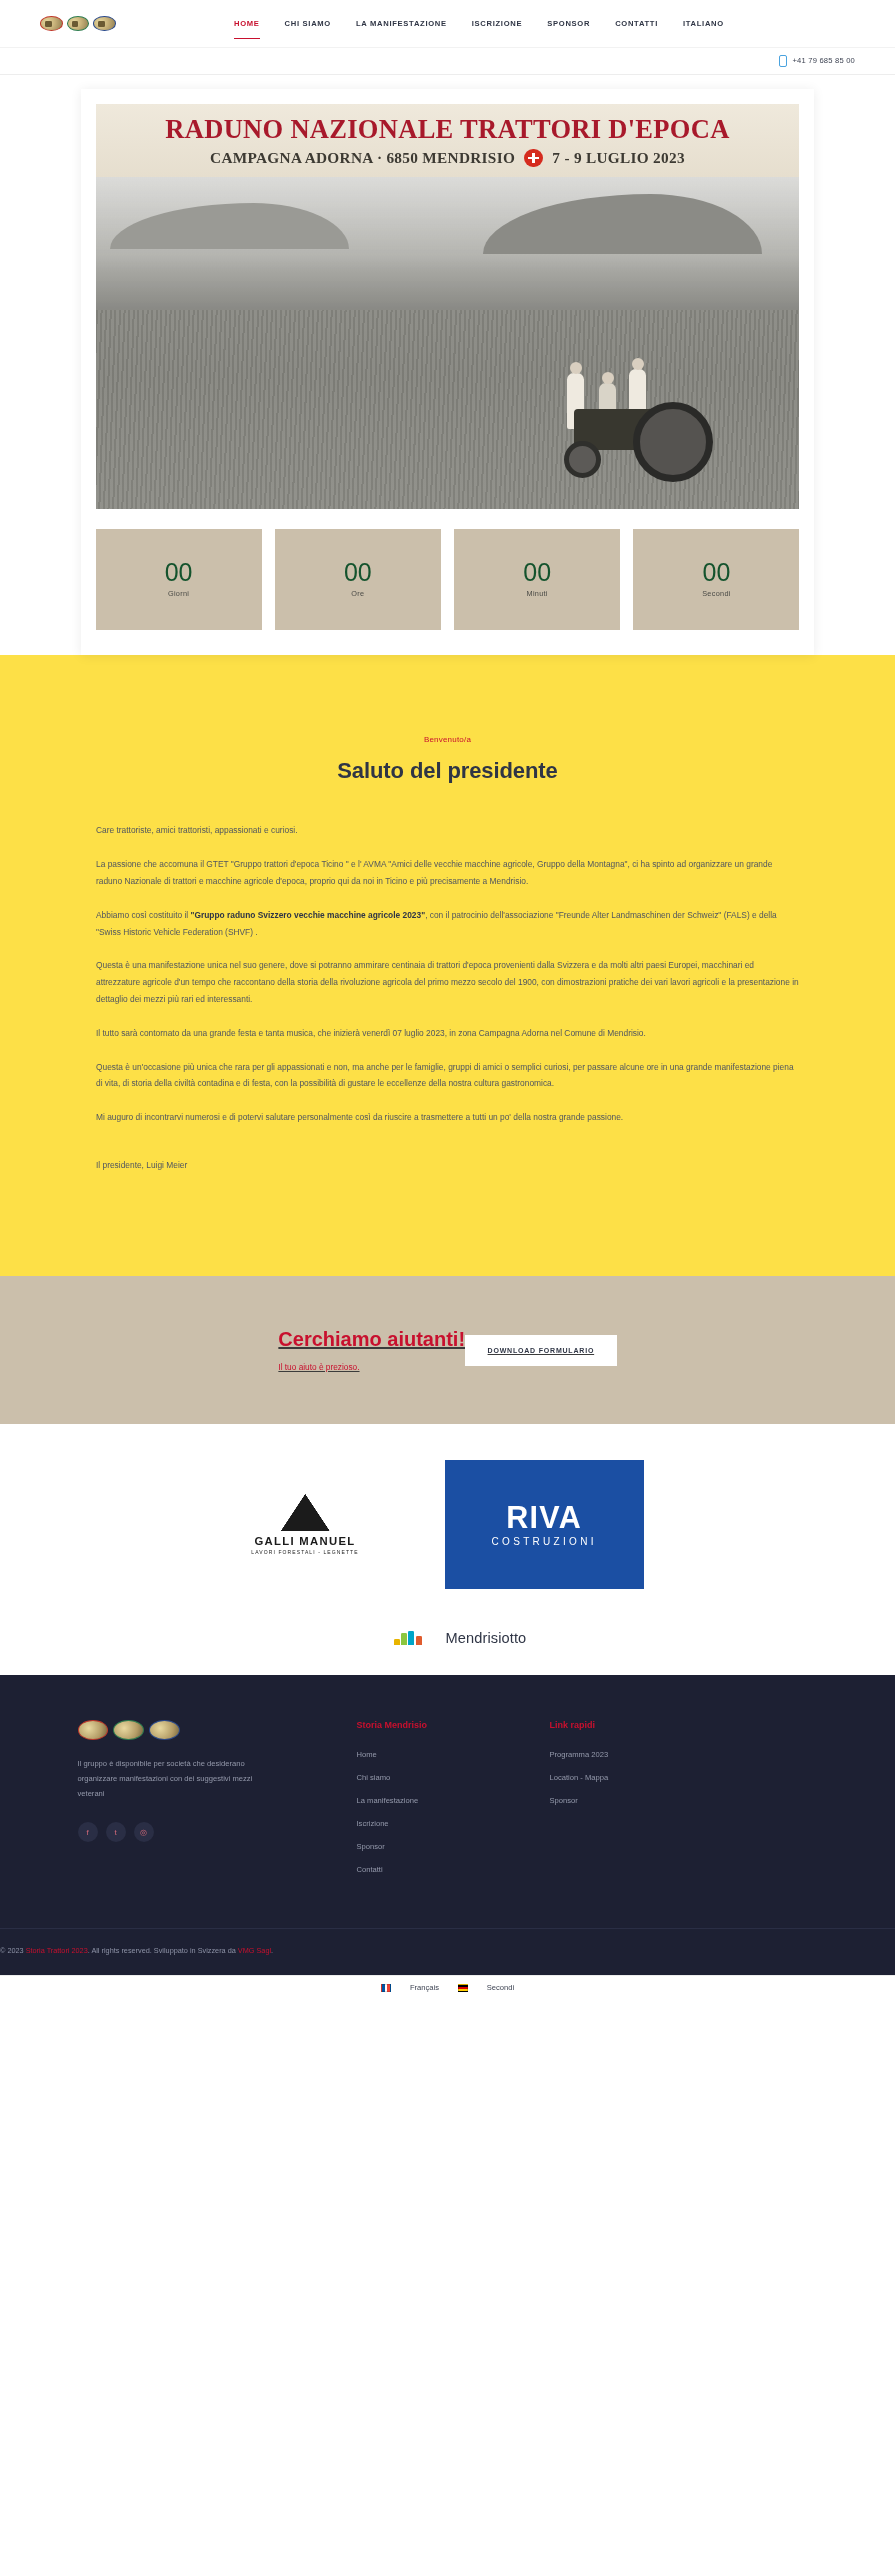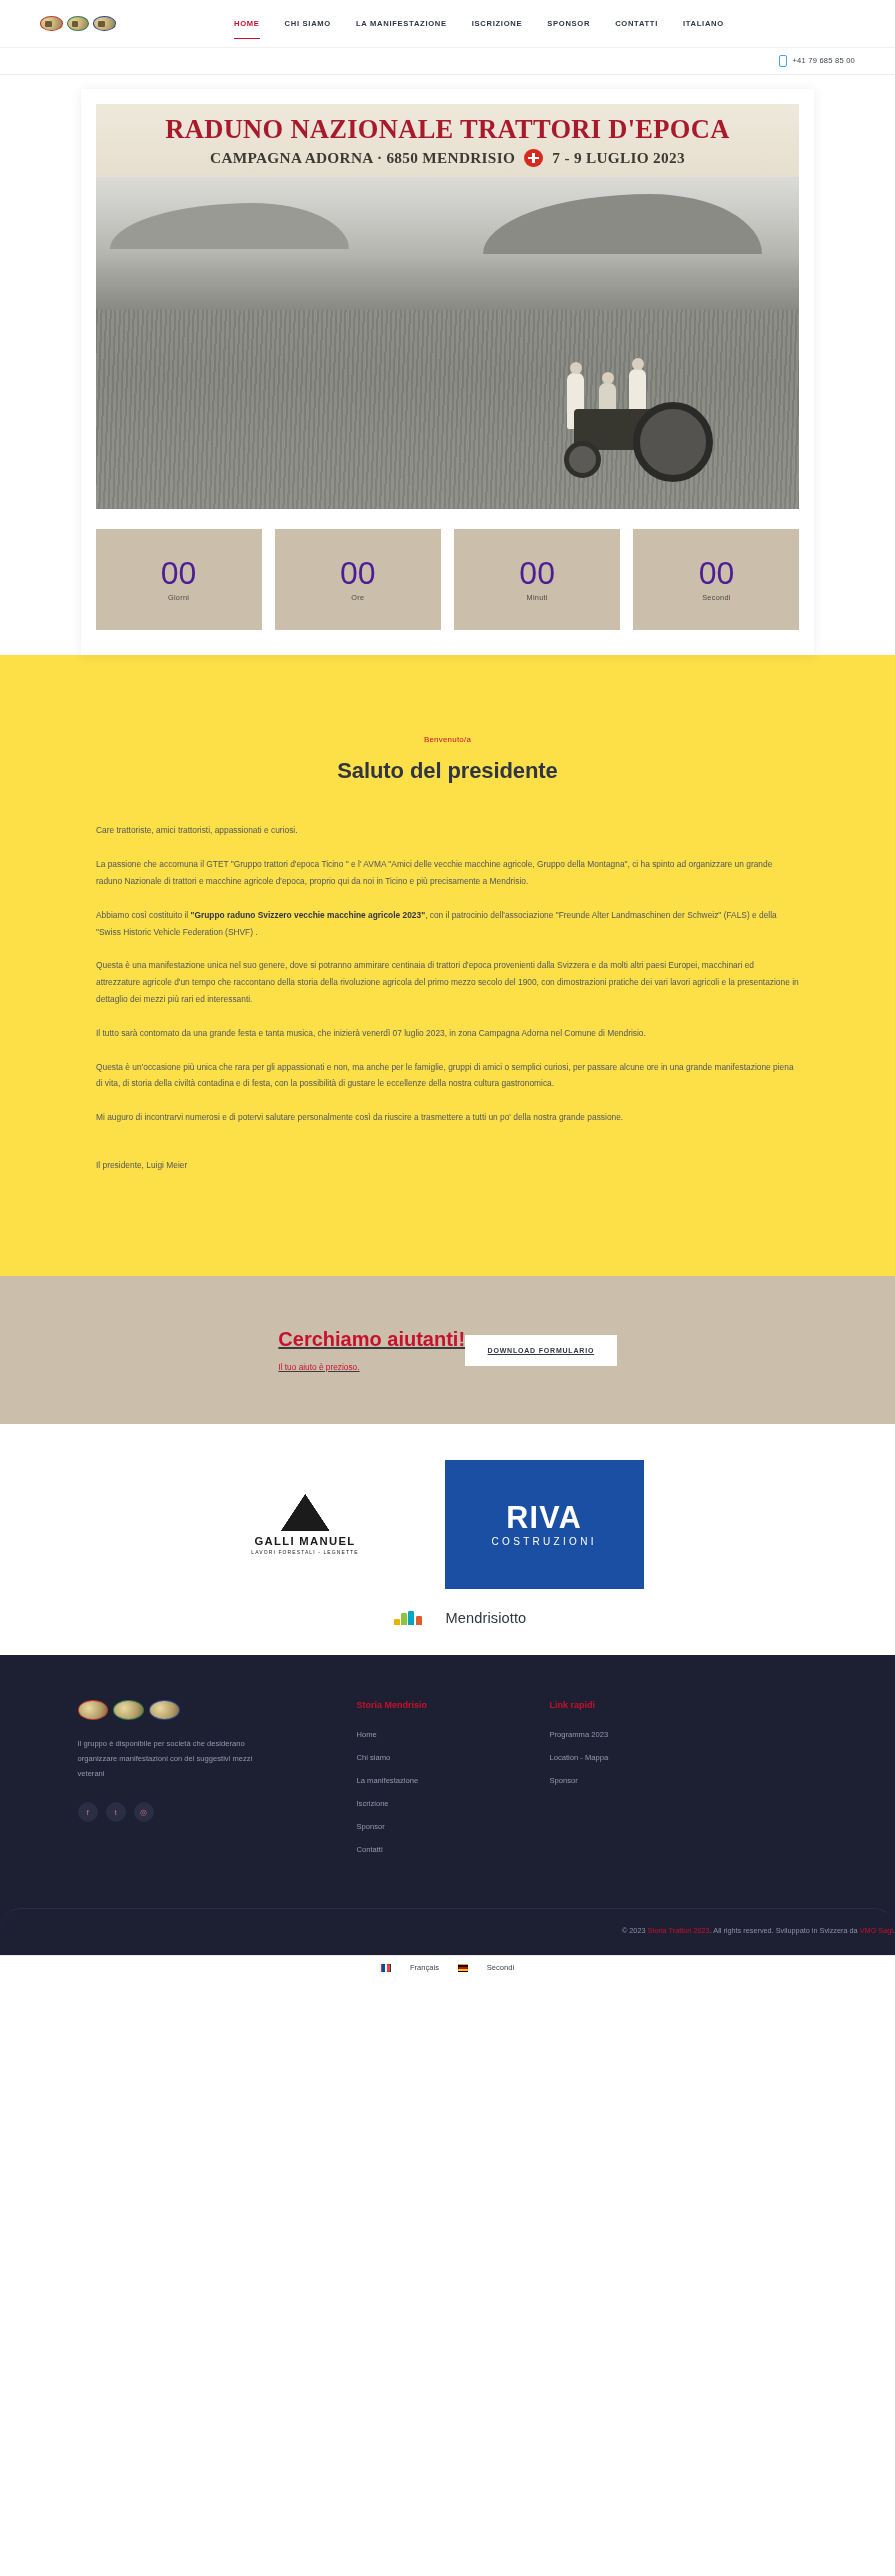--- a/index.html
+++ b/index.html
@@ -243,22 +243,22 @@
     flex: 1;
     background: #cbbfab;
     height: 101px;
     display: flex;
     flex-direction: column;
     align-items: center;
     justify-content: center;
     gap: 4px;
   }
   .cd-num {
-    font-size: 32px;
-    color: #4c1d95;
+    font-size: 25px;
+    color: #14532d;
     font-weight: 400;
     line-height: 1;
     font-family: "Liberation Sans", sans-serif;
   }
   .cd-label {
     font-size: 7.3px;
     color: #4a4a46;
     letter-spacing: 0.3px;
   }
 
@@ -386,21 +386,21 @@
     color: #fff;
     font-size: 10px;
     letter-spacing: 3.3px;
     margin-top: 4px;
   }
   .sponsor-row2 {
     display: flex;
     align-items: center;
     justify-content: center;
     gap: 24px;
-    margin-top: 21px;
+    margin-top: 41px;
     padding-left: 25px;
   }
   .mend-mark {
     display: flex;
     align-items: flex-end;
     gap: 1.3px;
     height: 14.6px;
   }
   .mend-mark i {
     display: block;
@@ -462,24 +462,23 @@
     display: block;
     font-size: 7.6px;
     color: #9499ab;
     margin-bottom: 14px;
     cursor: pointer;
   }
   .footer-bottom {
     margin-top: 40px;
     border-top: 0.7px solid #2a2e45;
     padding: 17px 0 20px 0;
-    text-align: right;
+    text-align: left;
     font-size: 7.3px;
     color: #8d92a6;
-    border-radius: 21px;
   }
   .footer-bottom a { color: #c8102e; text-decoration: none; }
 
   
   .lang-bar {
     background: #ffffff;
     height: 25px;
     display: flex;
     align-items: center;
     justify-content: center;

